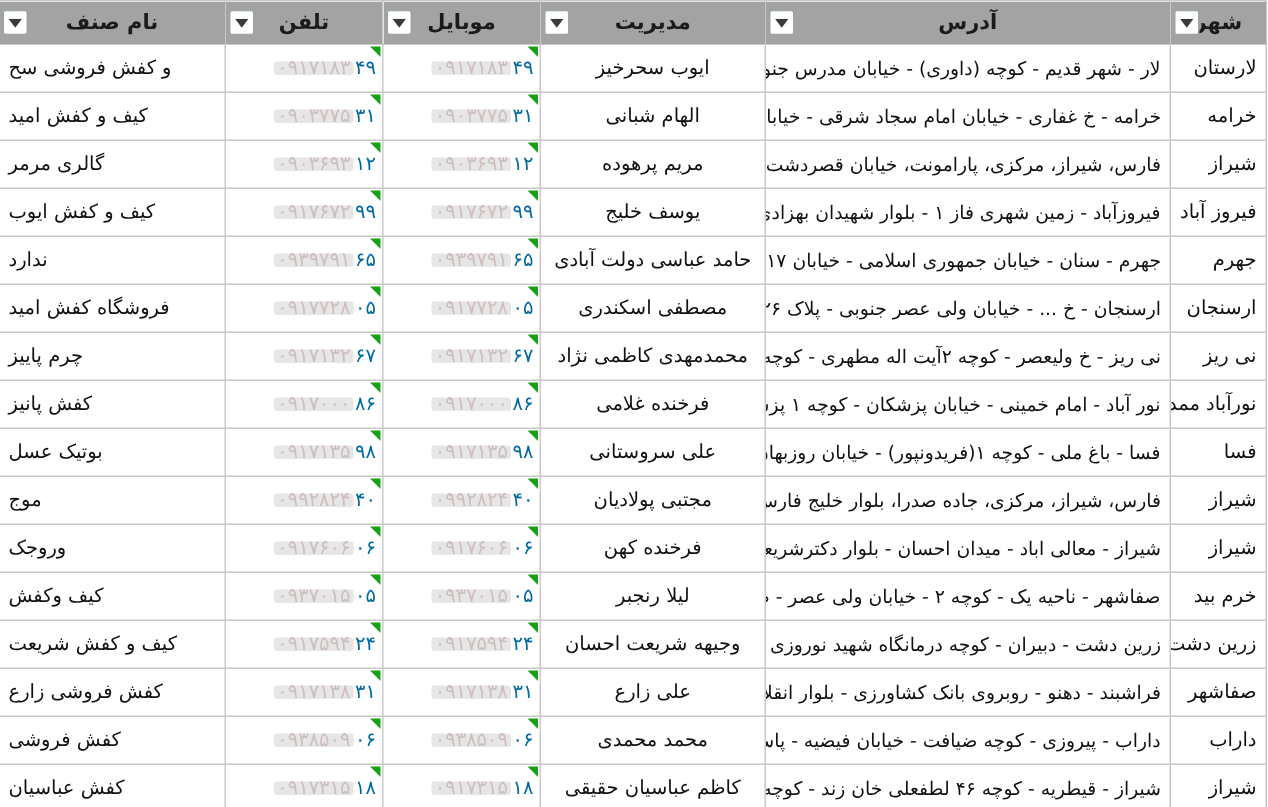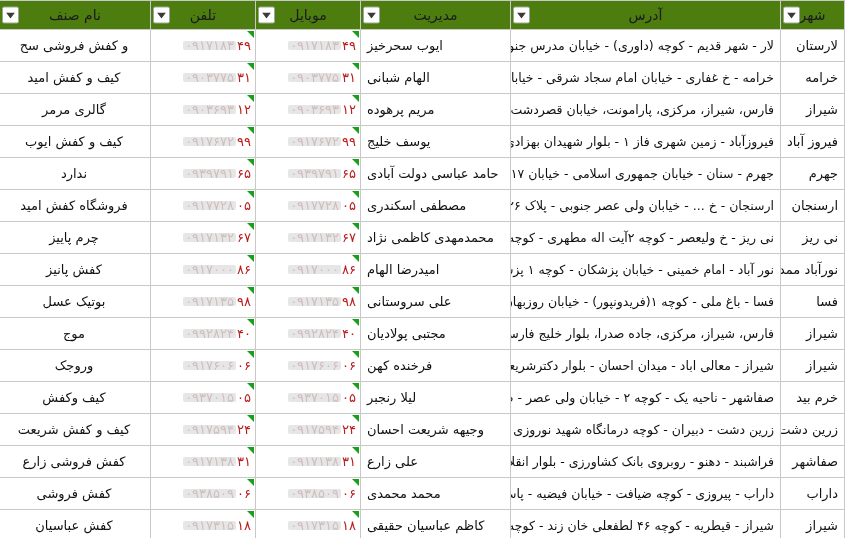--- a/index.html
+++ b/index.html
@@ -22,24 +22,24 @@
     direction: rtl;
   }
   table.grid th, table.grid td {
     border: 1px solid #c8c8c8;
     padding: 0;
     vertical-align: middle;
     overflow: hidden;
     white-space: nowrap;
   }
   thead th {
-    background: #4d7c0f;
+    background: #a3a3a3;
     height: 28px;
     font-size: 14px;
-    font-weight: normal;
+    font-weight: bold;
     color: #1b1b1b;
     text-align: center;
     position: relative;
     padding: 0 4px;
   }
   .th-inner {
     display: flex;
     align-items: center;
     justify-content: center;
     gap: 4px;
@@ -85,21 +85,21 @@
     height: 31px;
     display: flex;
     align-items: center;
     justify-content: flex-start;
     padding: 0 4px;
     gap: 3px;
     direction: rtl;
   }
   .phone-num {
     font-size: 13px;
-    color: #b91c1c;
+    color: #0369a1;
     letter-spacing: 0.5px;
     z-index: 2;
   }
   .phone-blur {
     position: relative;
     display: inline-block;
     color: #7f1d1d;
     font-size: 13px;
     letter-spacing: 0.5px;
     z-index: 1;
@@ -119,22 +119,22 @@
     width: 0;
     height: 0;
     border-top: 7px solid #18a019;
     border-left: 7px solid transparent;
   }
   .cell-addr {
     font-size: 12.5px;
     text-align: right;
   }
   .cell-city { }
-  .cell-name { text-align: left; }
-  .cell-shop { text-align: center; padding-right: 8px; }
+  .cell-name { text-align: center; }
+  .cell-shop { text-align: left; padding-right: 8px; }
   col.c-city { width: 64px; }
   col.c-addr { width: 270px; }
   col.c-mgr { width: 150px; }
   col.c-mobile { width: 105px; }
   col.c-phone { width: 105px; }
   col.c-shop { width: 151px; }
 </style>
 </head>
 <body>
 
@@ -410,21 +410,21 @@
           </td>
         </tr>
         <tr>
           <td>
             <div class="cell cell-city">نورآباد ممد</div>
           </td>
           <td>
             <div class="cell cell-addr">نور آباد - امام خمینی - خیابان پزشکان - کوچه ۱ پزشکان - طبق</div>
           </td>
           <td>
-            <div class="cell cell-name">امیدرضا الهام</div>
+            <div class="cell cell-name">فرخنده غلامی</div>
           </td>
           <td>
             <div class="phone-wrap">
               <span class="green-flag"></span>
               <span class="phone-num">۸۶</span>
               <span class="phone-blur">۰۹۱۷۰۰۰</span>
             </div>
           </td>
           <td>
             <div class="phone-wrap">

